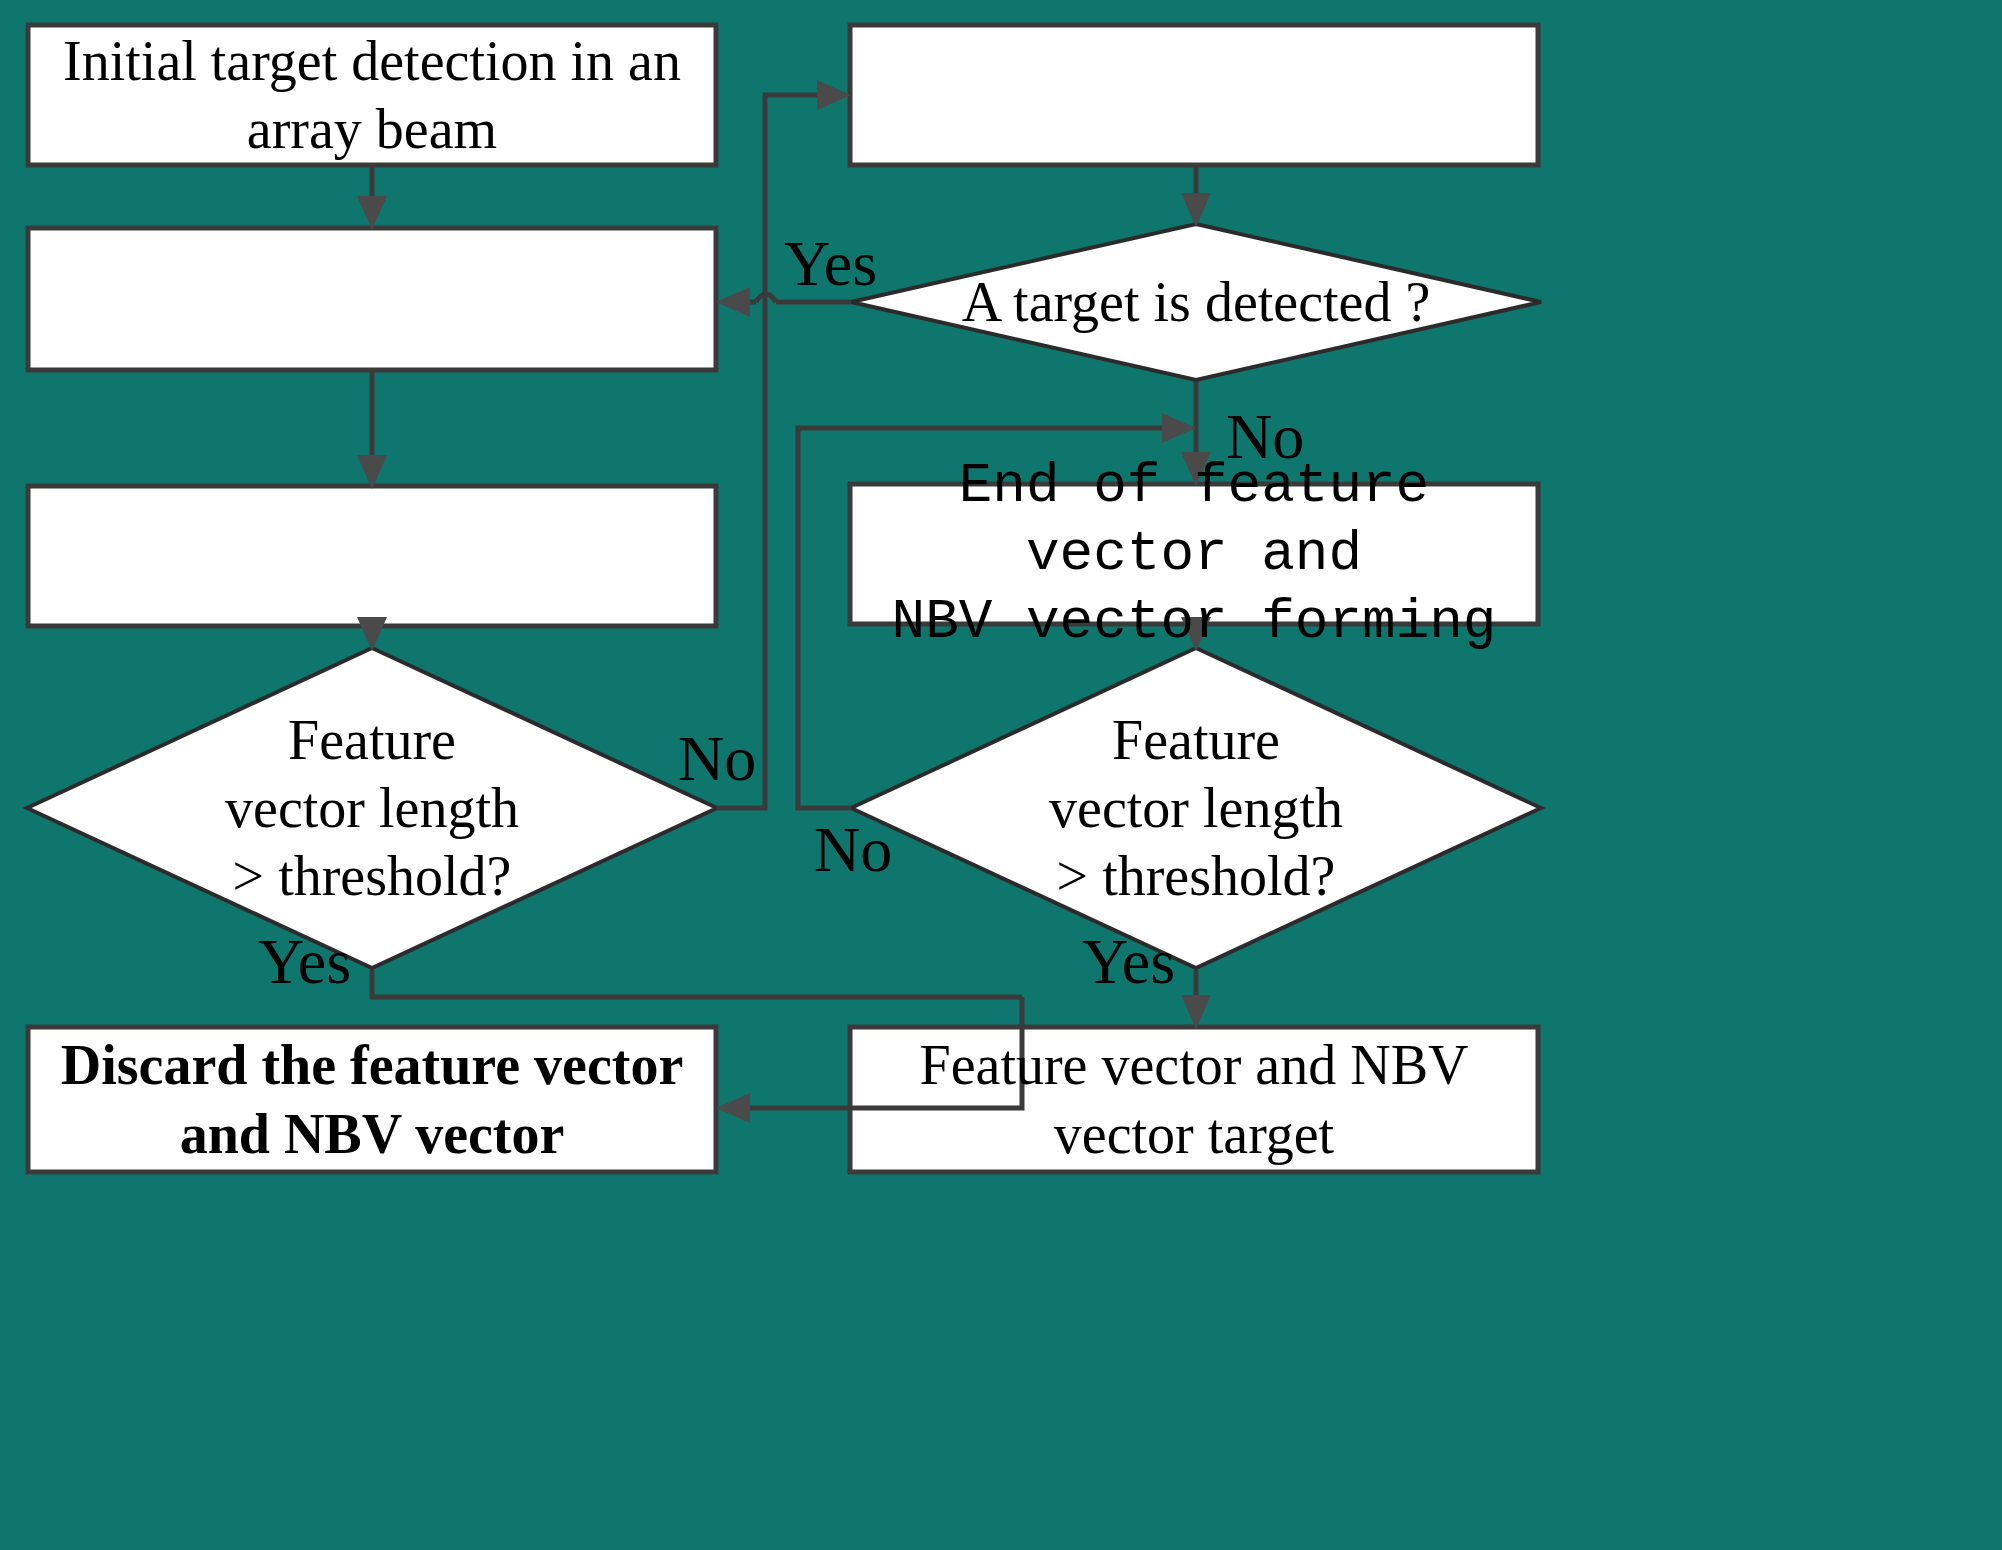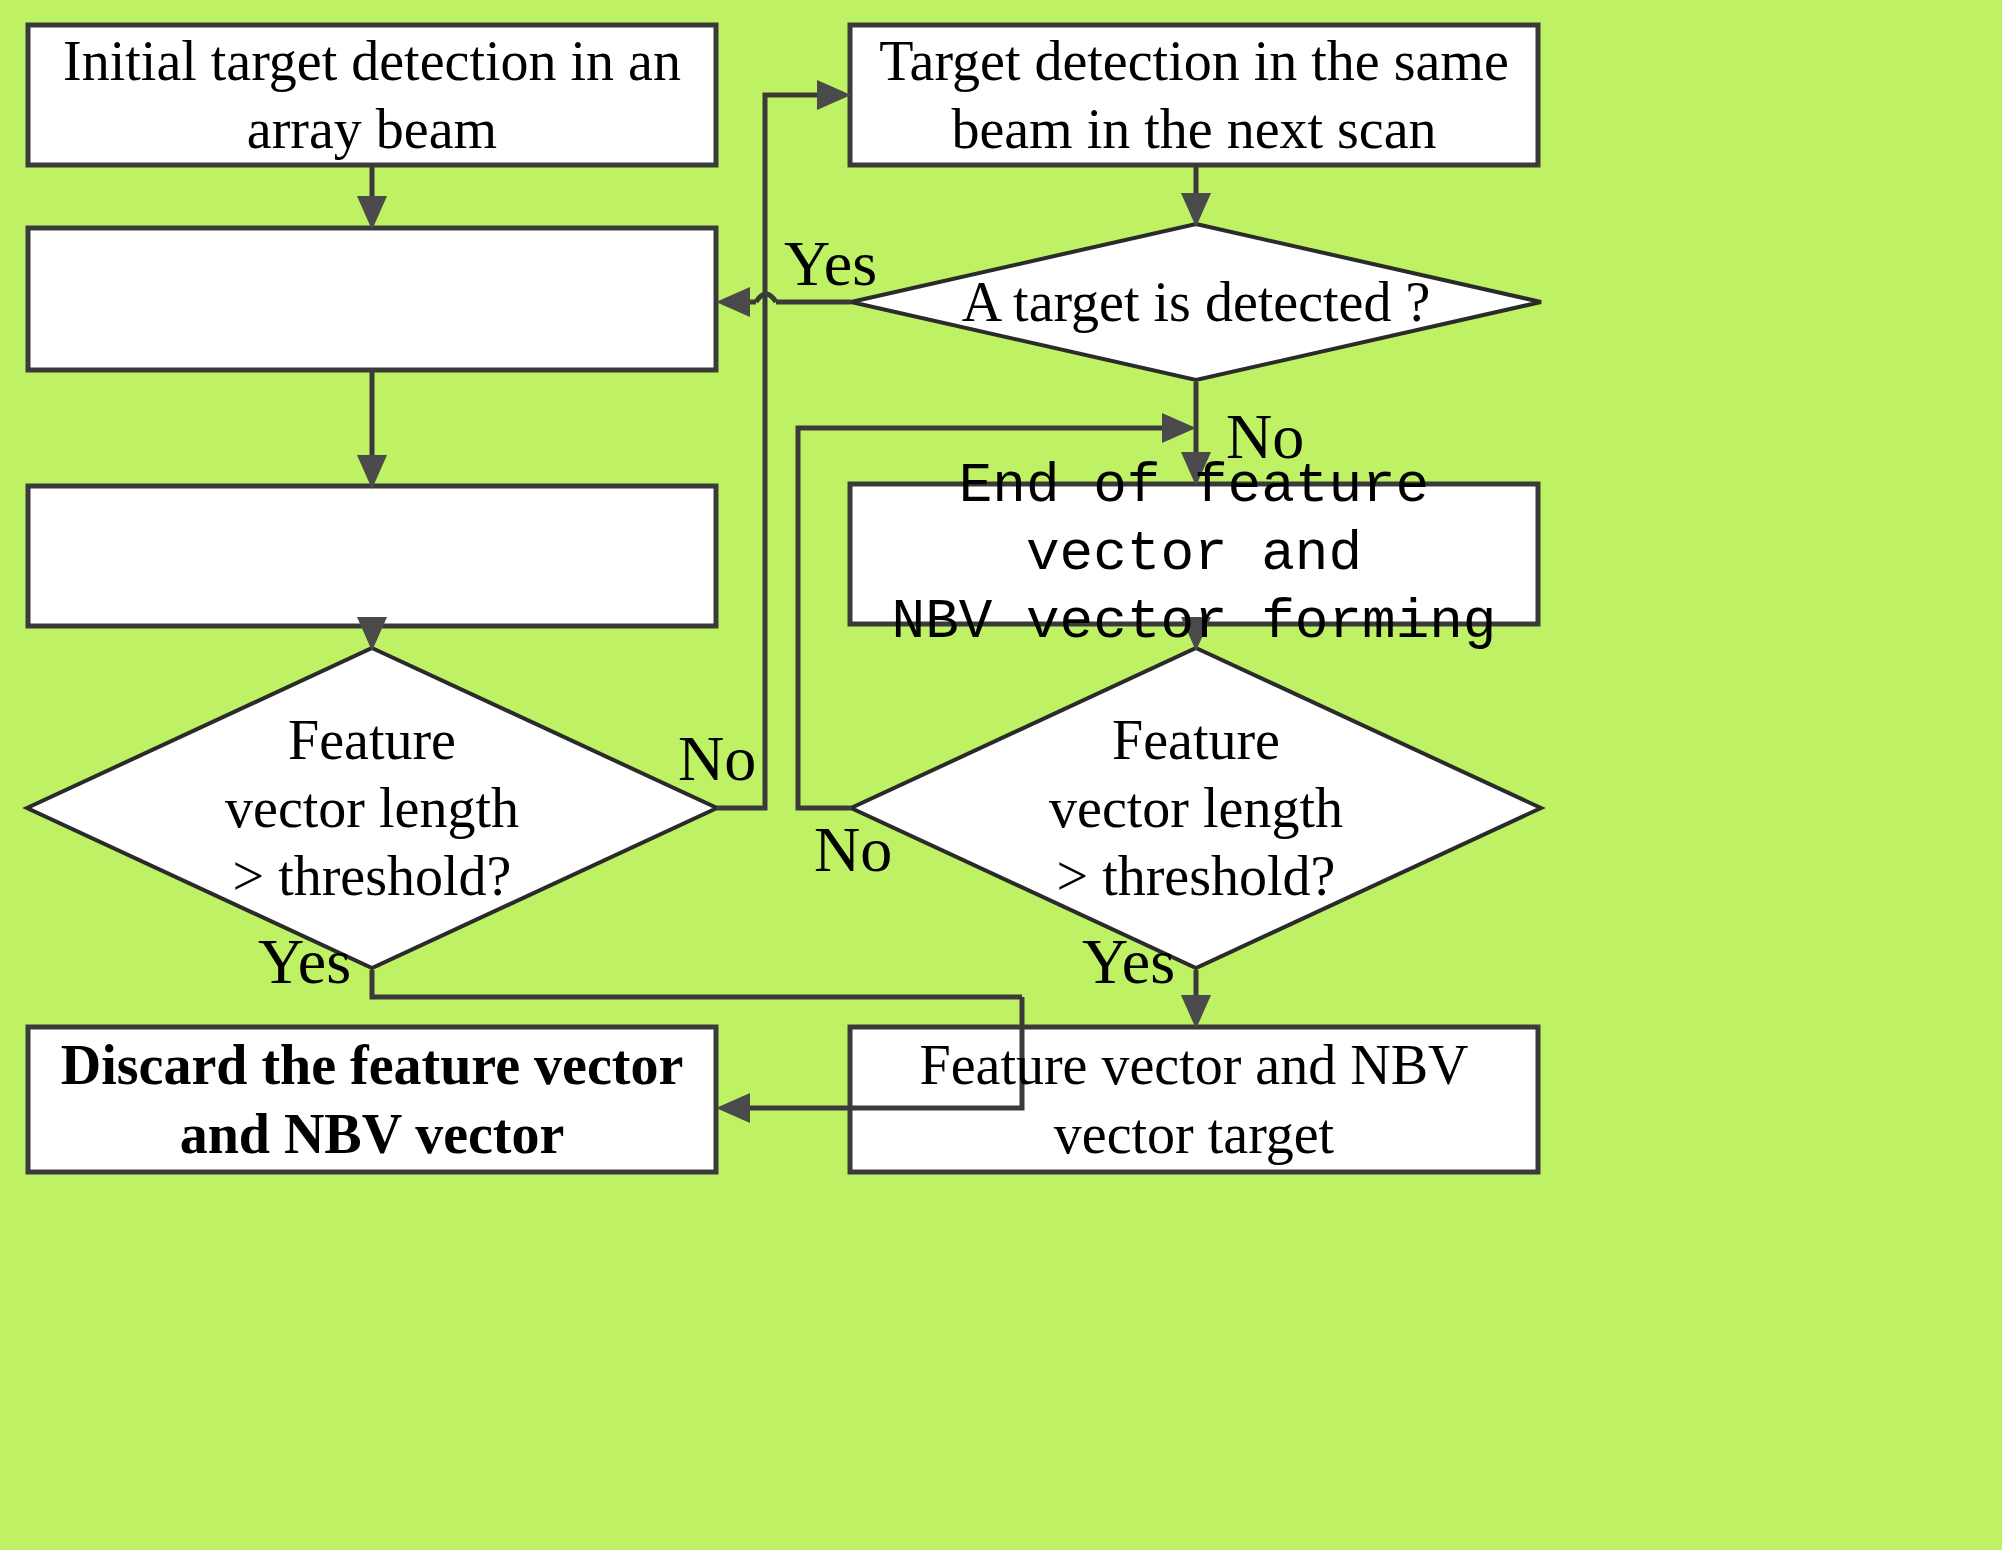--- a/index.html
+++ b/index.html
@@ -8,21 +8,21 @@
     padding: 0;
     background: #ffffff;
   }
   body {
     font-family: "Liberation Serif", "DejaVu Serif", serif;
   }
   #canvas {
     position: relative;
     width: 2002px;
     height: 1550px;
-    background: #bef264;
+    background: #0f766e;
     overflow: hidden;
   }
   svg.flow {
     position: absolute;
     left: 0;
     top: 0;
     width: 2002px;
     height: 1550px;
     display: block;
   }
@@ -162,24 +162,20 @@
     <span>array beam</span>
   </div>
 
 
 
   <div class="node-text" style="left:28px; top:1027px; width:688px; height:145px;font-weight:bold;">
     <span>Discard the feature vector</span>
     <span>and NBV vector</span>
   </div>
 
-  <div class="node-text" style="left:850px; top:25px; width:688px; height:140px;">
-    <span>Target detection in the same</span>
-    <span>beam in the next scan</span>
-  </div>
 
   <div class="node-text" style="left:850px; top:484px; width:688px; height:140px;font-family:Liberation Mono, monospace;">
     <span>End of feature vector and</span>
     <span>NBV vector forming</span>
   </div>
 
   <div class="node-text" style="left:850px; top:1027px; width:688px; height:145px;">
     <span>Feature vector and NBV</span>
     <span>vector target</span>
   </div>

